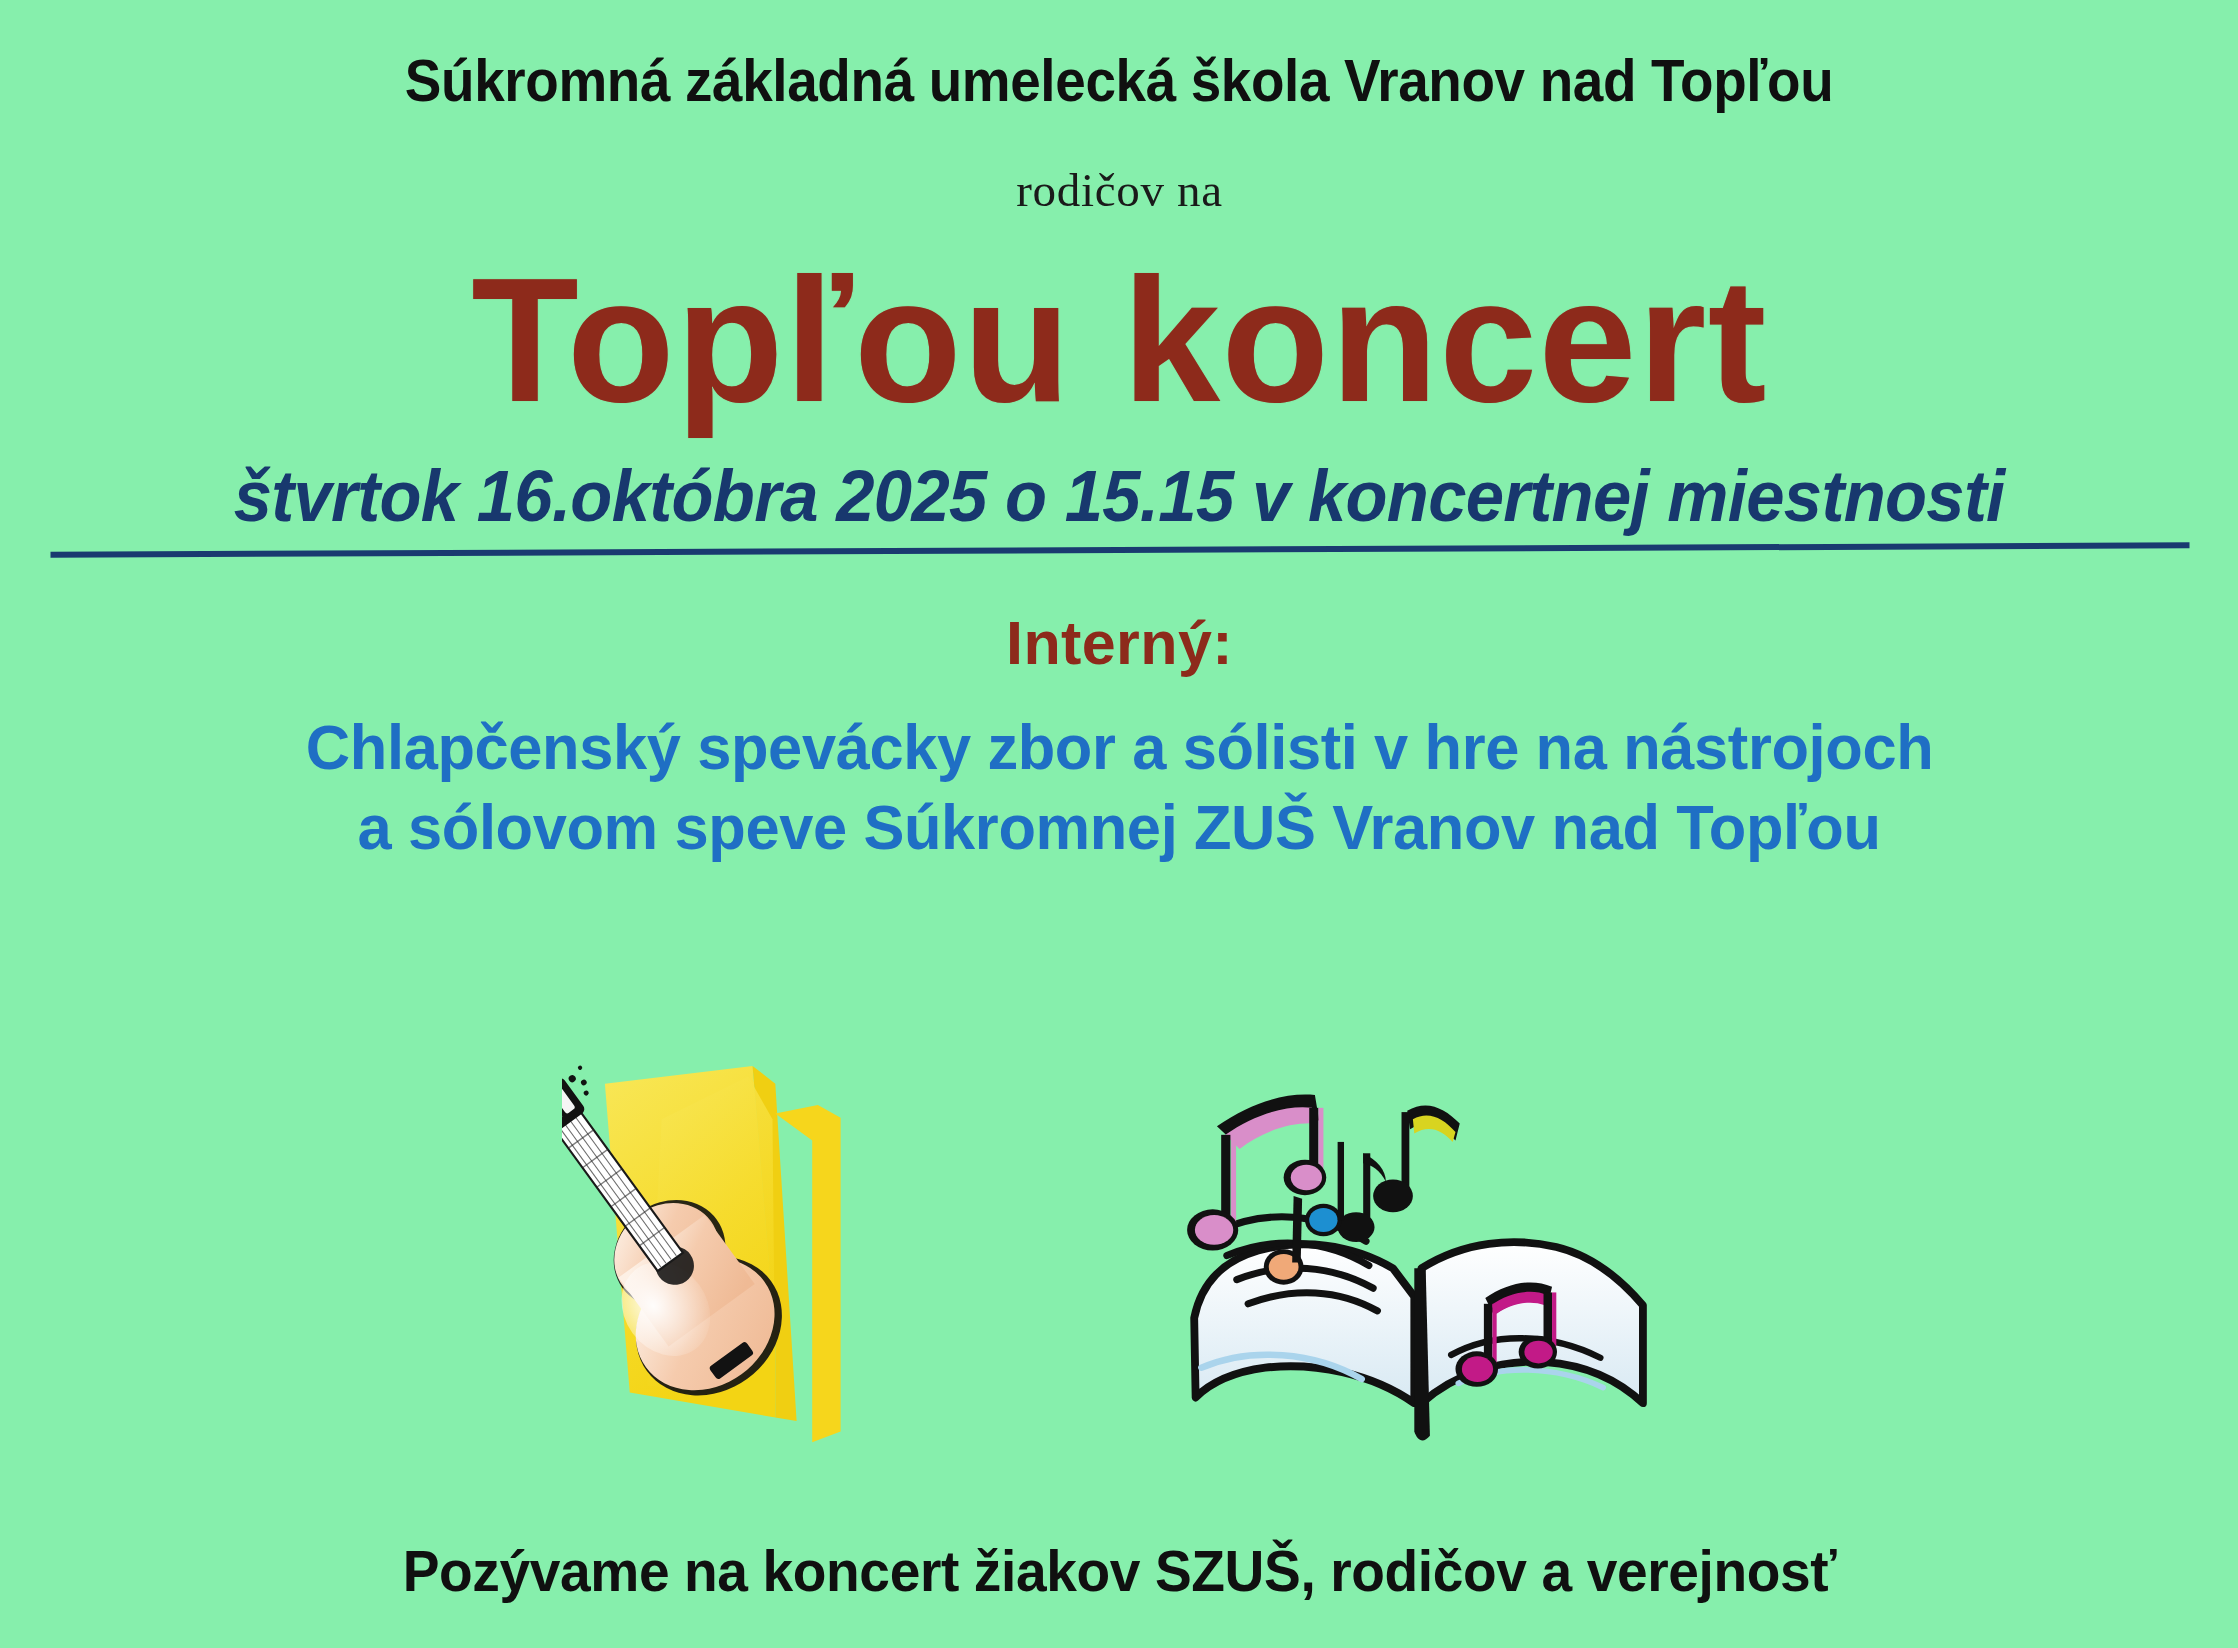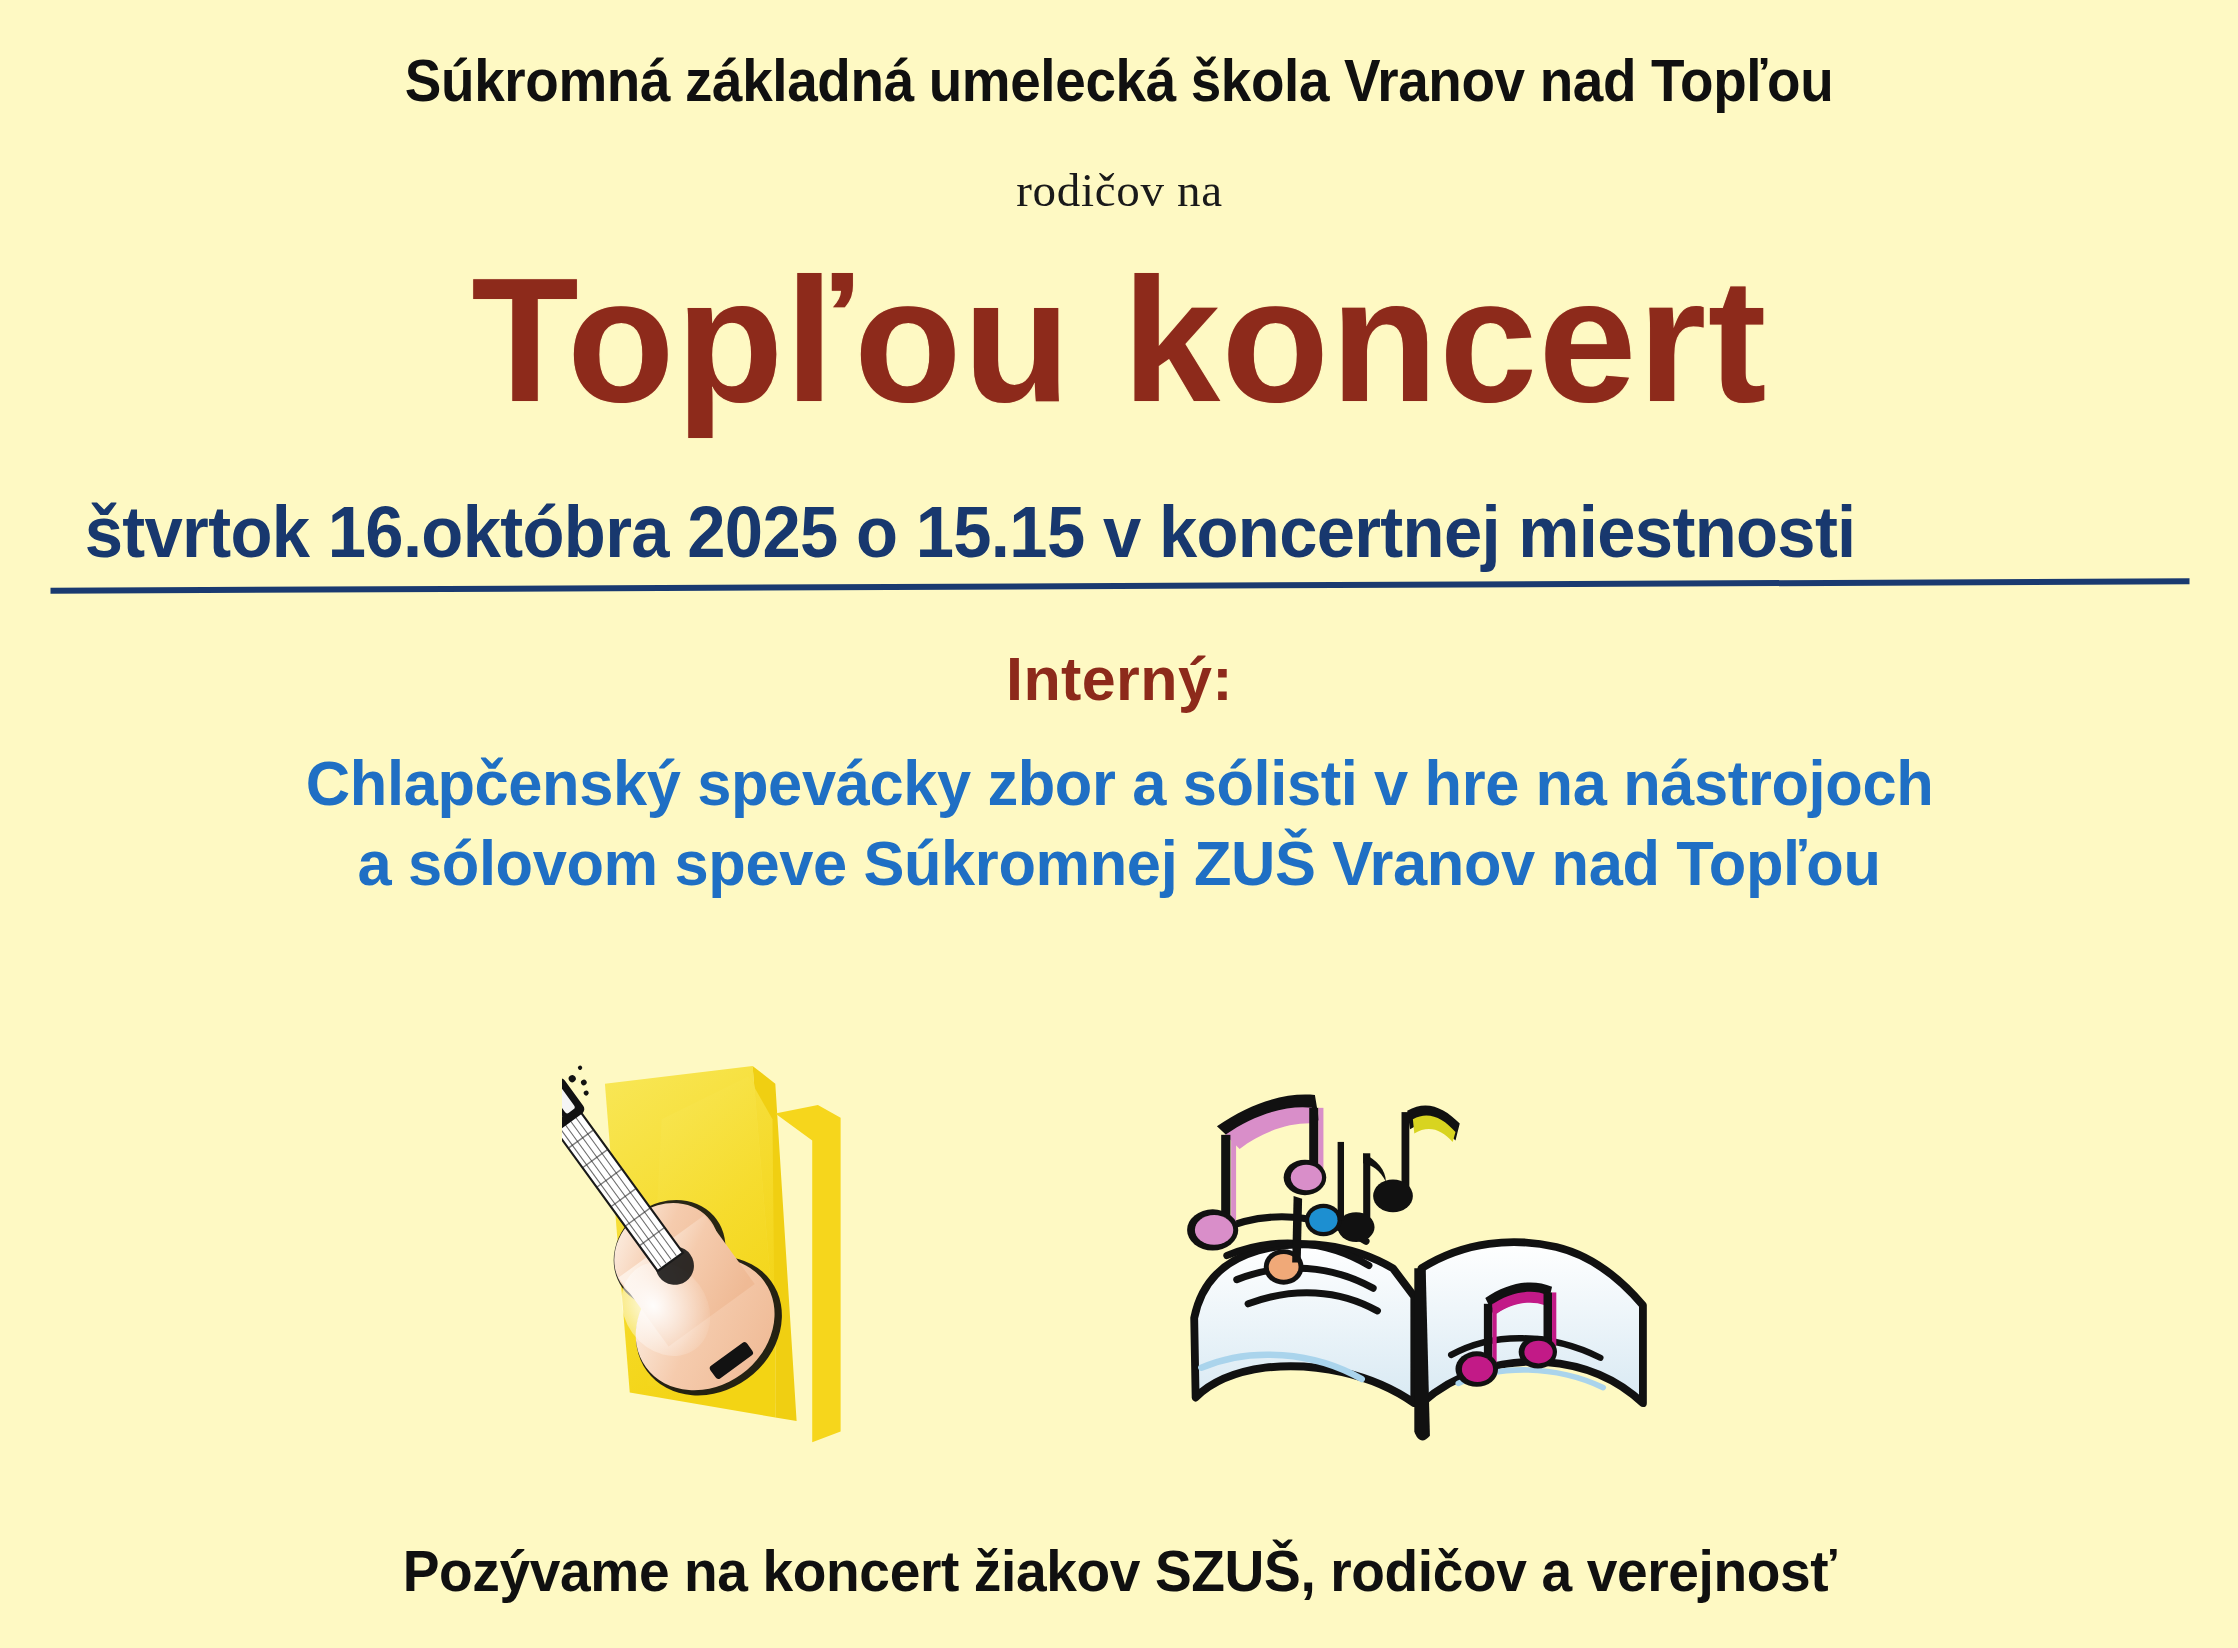--- a/index.html
+++ b/index.html
@@ -12,21 +12,21 @@
     background: #f4f4f5;
     font-family: "Liberation Sans", sans-serif;
     overflow: hidden;
     position: relative;
   }
 
   .poster {
     position: relative;
     width: 2239px;
     height: 1648px;
-    background: #fef9c3;
+    background: #86efac;
     display: flex;
     flex-direction: column;
     align-items: center;
   }
 
   
   .school-line {
     margin-top: 51px;
     font-family: "Liberation Sans", sans-serif;
     font-weight: bold;
@@ -54,24 +54,26 @@
     font-weight: bold;
     font-size: 176px;
     color: #8d2a1b;
     letter-spacing: 1.4px;
     line-height: 1.02;
     white-space: nowrap;
     text-shadow: 0 0 0.7px rgba(160,60,40,0.55);
   }
 
   .date-wrap {
-    margin-top: 61px;
+    margin-top: 25px;
     width: 2153px;
     display: flex;
+    justify-content: center;
     position: relative;
+    font-style: italic;
   }
   .date-line {
     font-family: "Liberation Sans", sans-serif;
     font-weight: bold;
     font-size: 72px;
     color: #18386e;
     white-space: nowrap;
     transform: scaleX(0.955);
     letter-spacing: -0.7px;
   }

